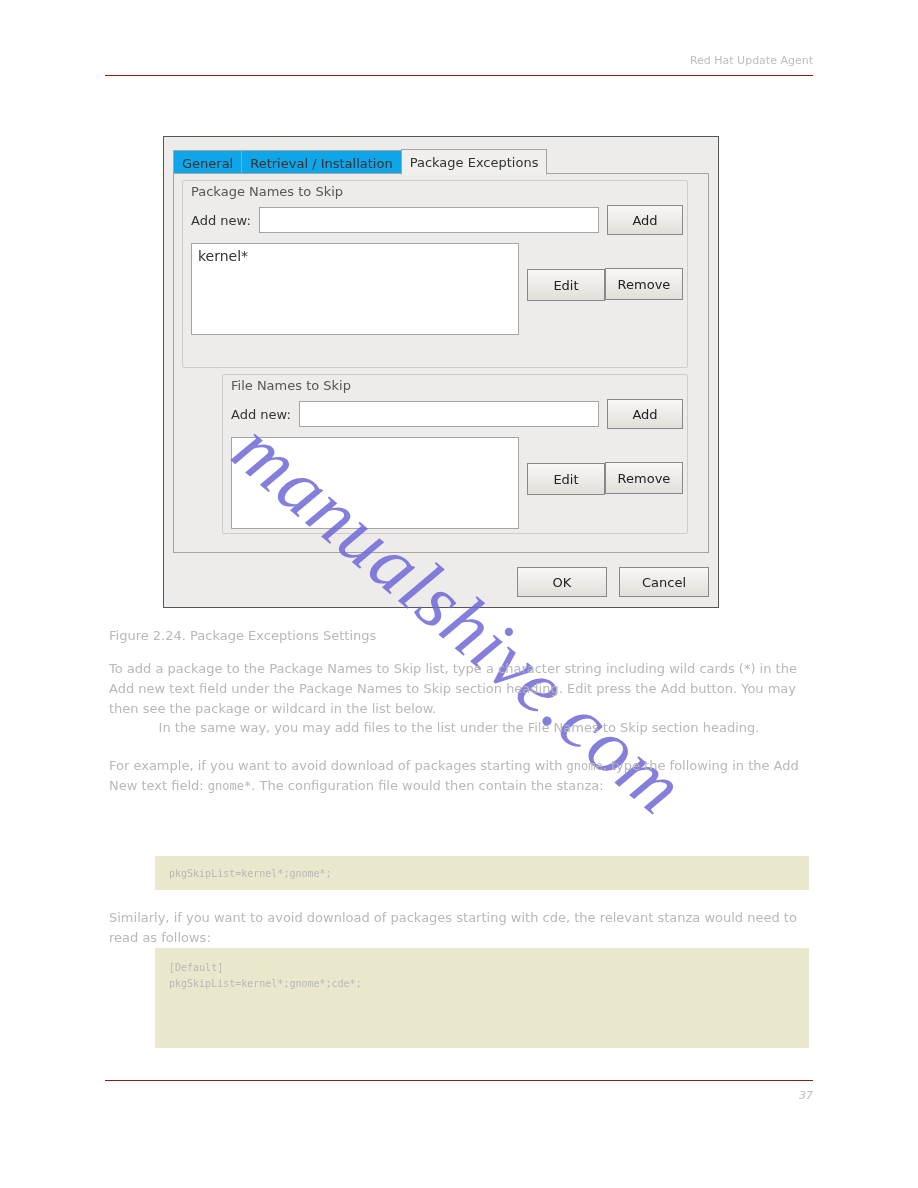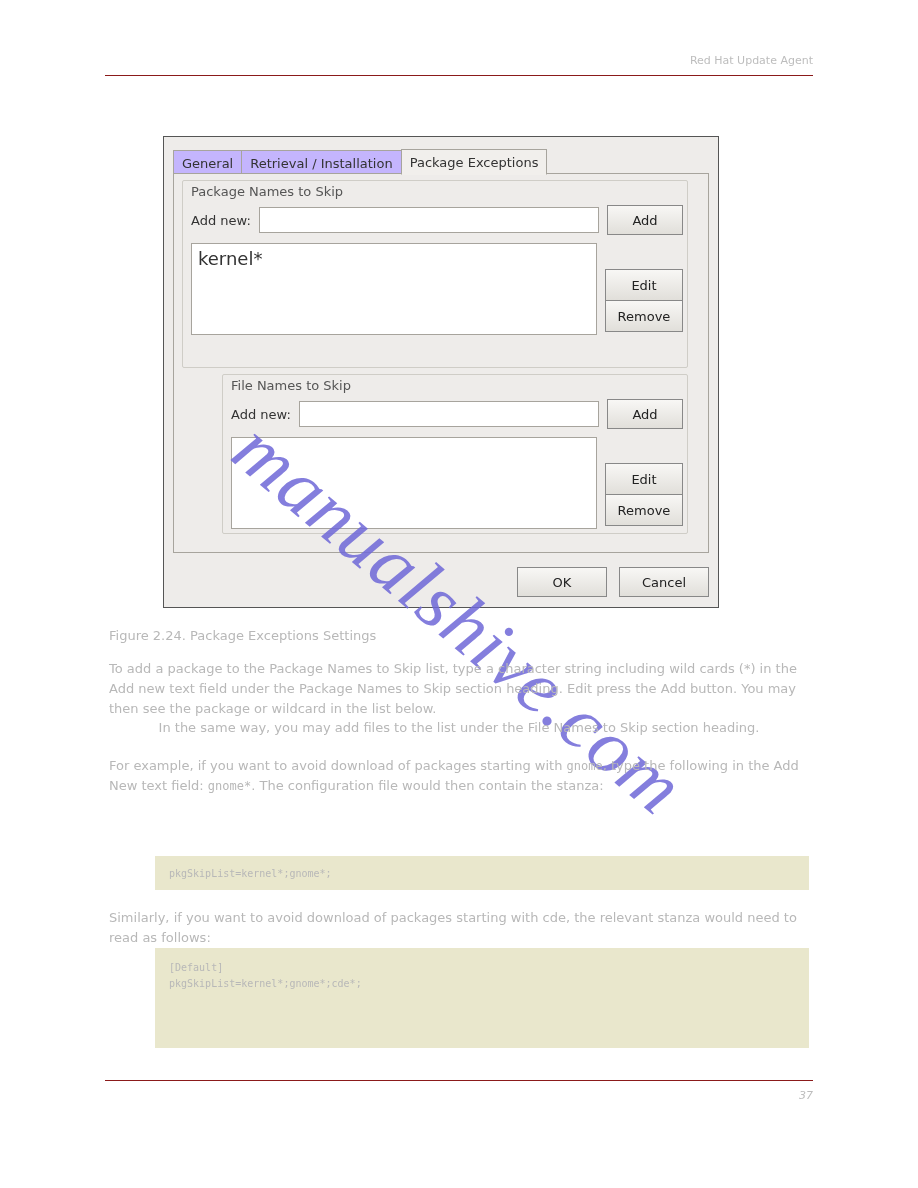--- a/index.html
+++ b/index.html
@@ -28,21 +28,21 @@
     width: 556px; height: 472px;
     border: 1px solid #555;
     background: #eeecea;
   }
   
   .tabrow { position:absolute; left:9px; top:9px; height:28px; display:flex; align-items:flex-end;}
   .tab {
     font-size: 13px; color:#333;
     padding: 5px 8px 4px 8px;
     border:1px solid #a7a49d;
-    background:#c4b5fd;
+    background:#0ea5e9;
     margin-right:-1px;
     border-bottom:none;
     position:relative;
     top:1px;
   }
   .tab.active { background:#f1efec; font-weight:400; border-bottom:1px solid #f1efec; z-index:3; }
   .tabbody {
     position:absolute; left:9px; right:9px; top:36px; bottom:54px;
     border:1px solid #a7a49d;
     background:#eeecea;
@@ -64,25 +64,25 @@
     flex:1; height:26px; border:1px solid #a7a49d; background:#fff; font-size:13px; padding:2px 4px;
   }
   .btn {
     min-width:76px; height:30px;
     border:1px solid #888; background:linear-gradient(#f8f7f5,#e1dfda);
     font-size:13px; color:#222; text-align:center; padding:0 10px;
     display:flex; align-items:center; justify-content:center;
   }
   .listbox {
     height:92px; border:1px solid #a7a49d; background:#fff;
-    font-size:18px; padding:4px 6px;
+    font-size:14px; padding:4px 6px;
   }
   .list-row { display:flex; gap:8px; align-items:flex-start; margin-top:8px;}
   .list-left { flex:1; }
-  .list-btns { display:flex; flex-direction:column; gap:0; margin-top:26px; }
+  .list-btns { display:flex; flex-direction:row; gap:0; margin-top:26px; }
   .list-btns .btn { height:32px; min-width:78px; border-top:1px solid #888;}
   .list-btns .btn + .btn { border-top:1px solid #888; margin-top:-1px;}
   .dlg-actions { position:absolute; right:9px; bottom:10px; display:flex; gap:12px; }
   .dlg-actions .btn { min-width:90px; height:30px; }
 
   
   .body-text { position:absolute; left:109px; right:109px; font-size:13px; color:#b8b8b8; line-height:1.55; }
   .caption { top:626px; }
   .para1 { top:659px; }
   .para2 { top:718px;text-align:center; }

